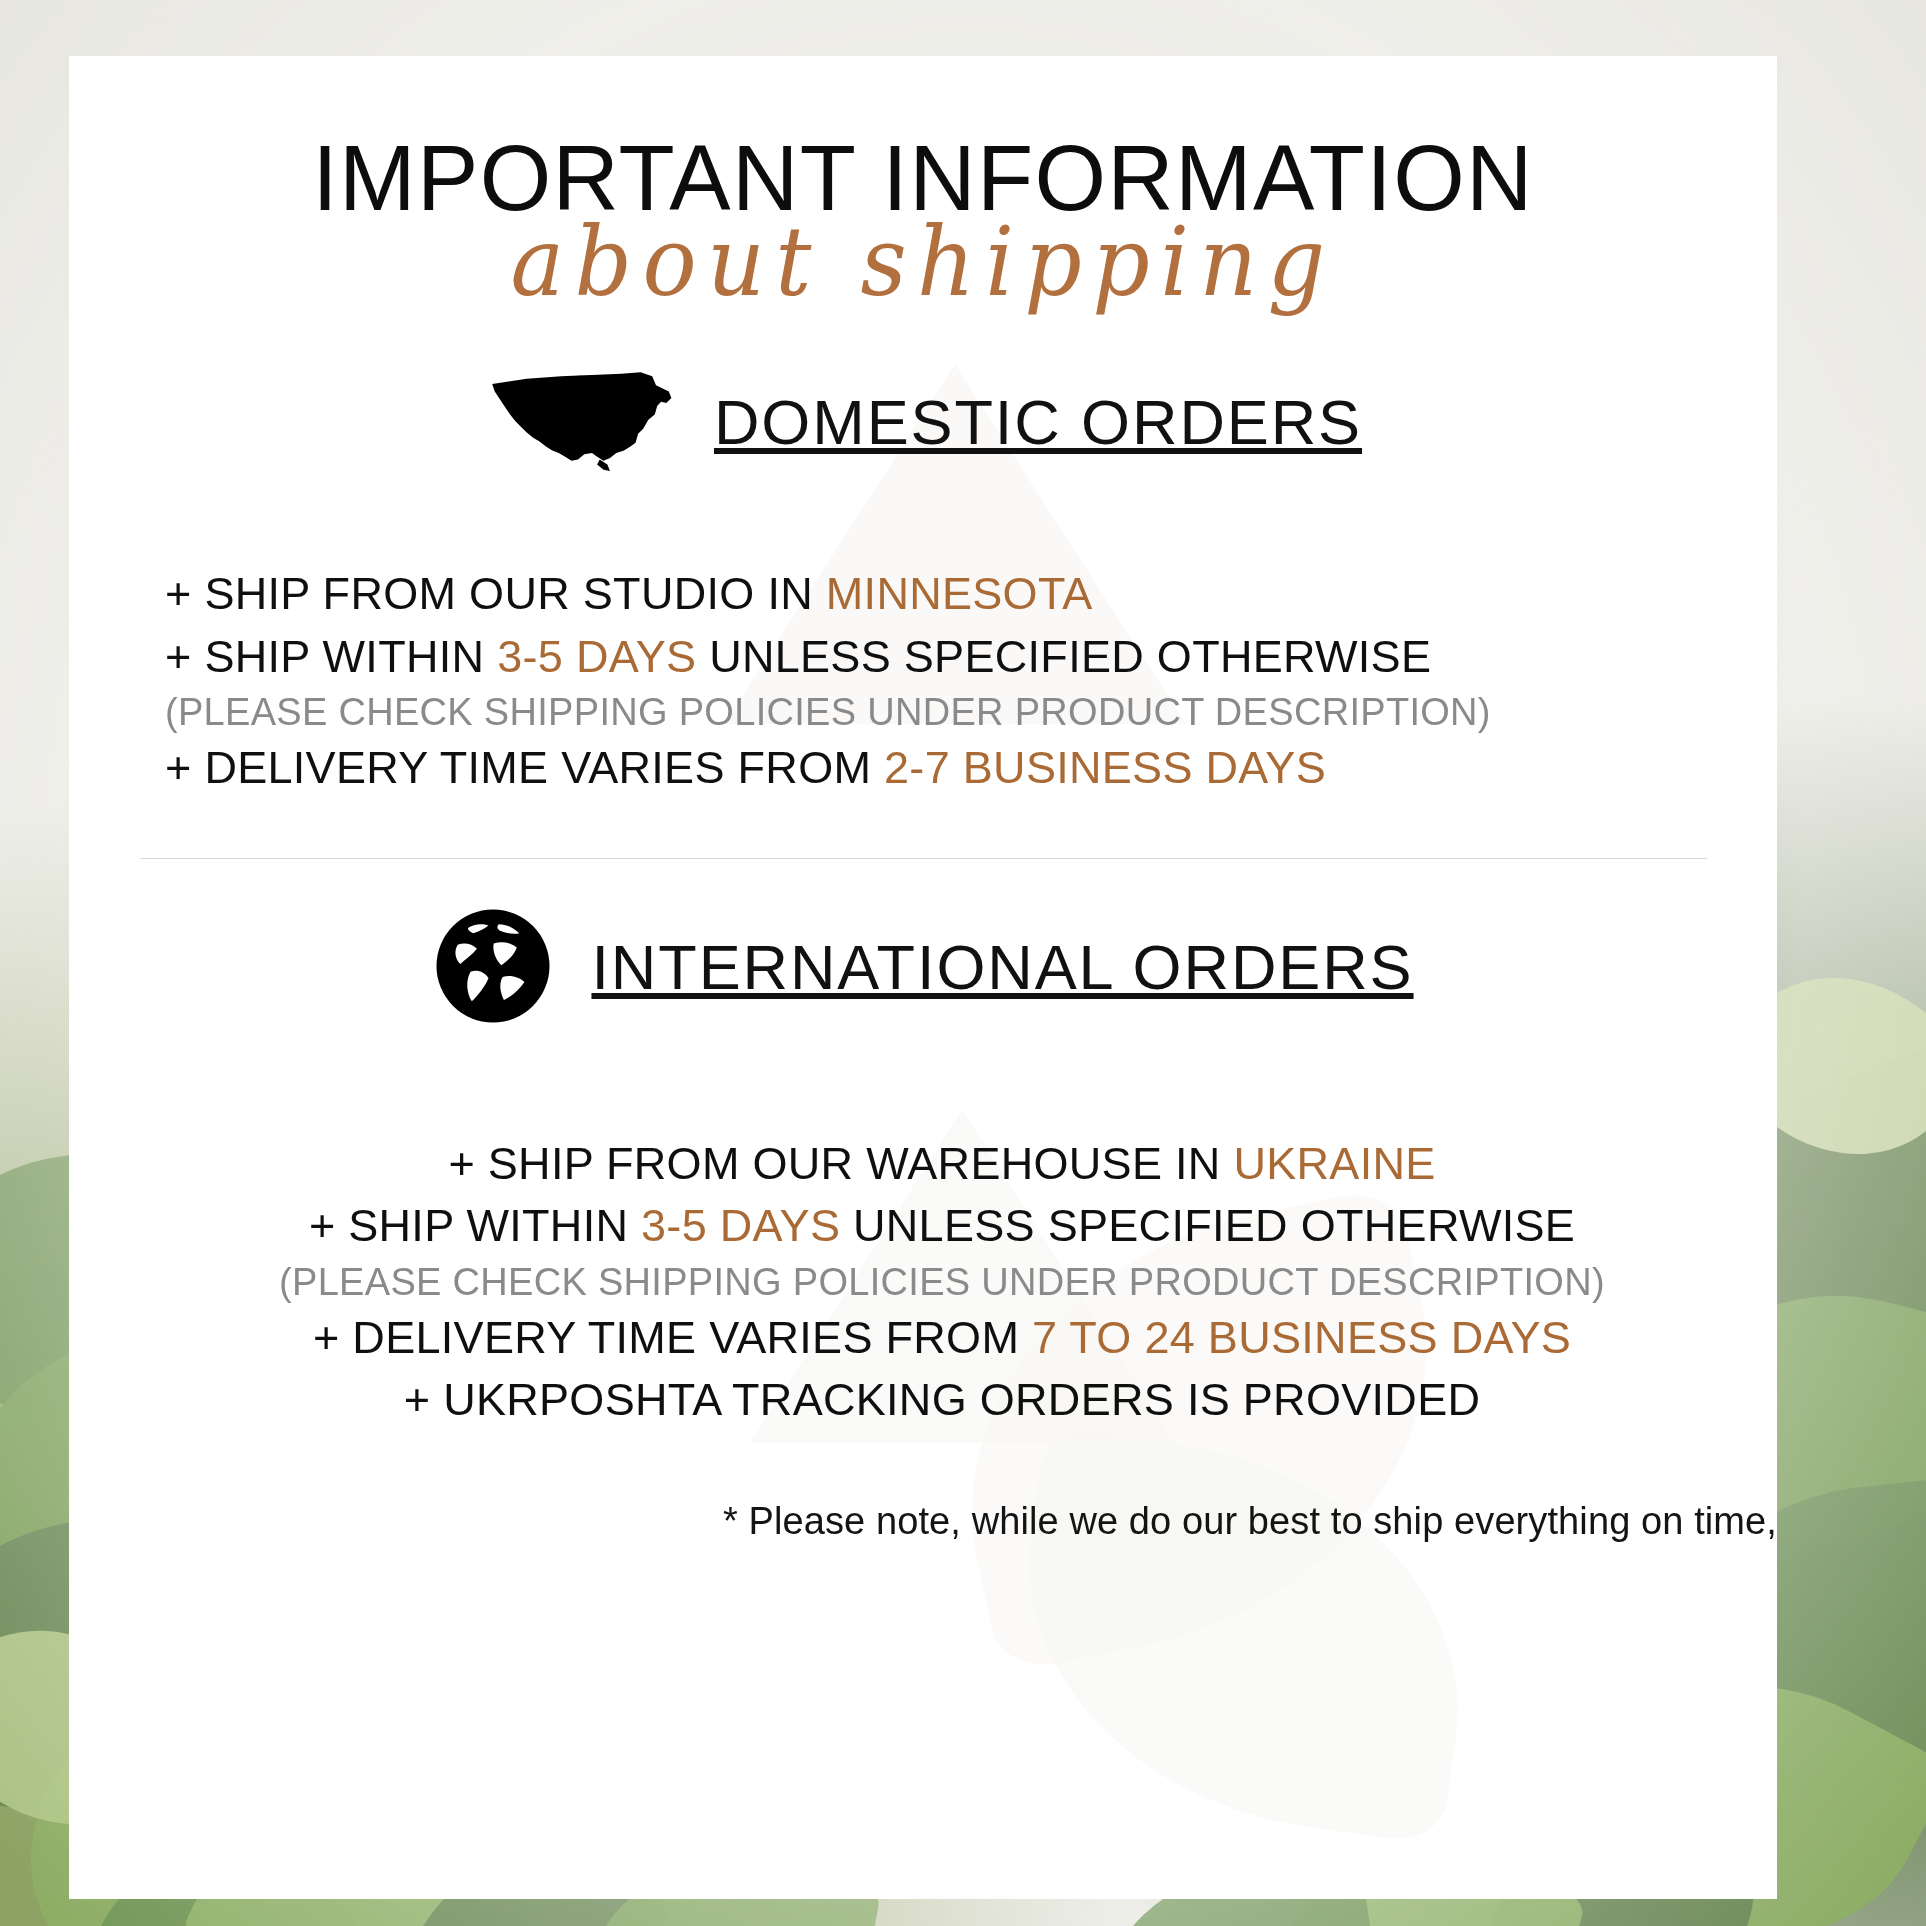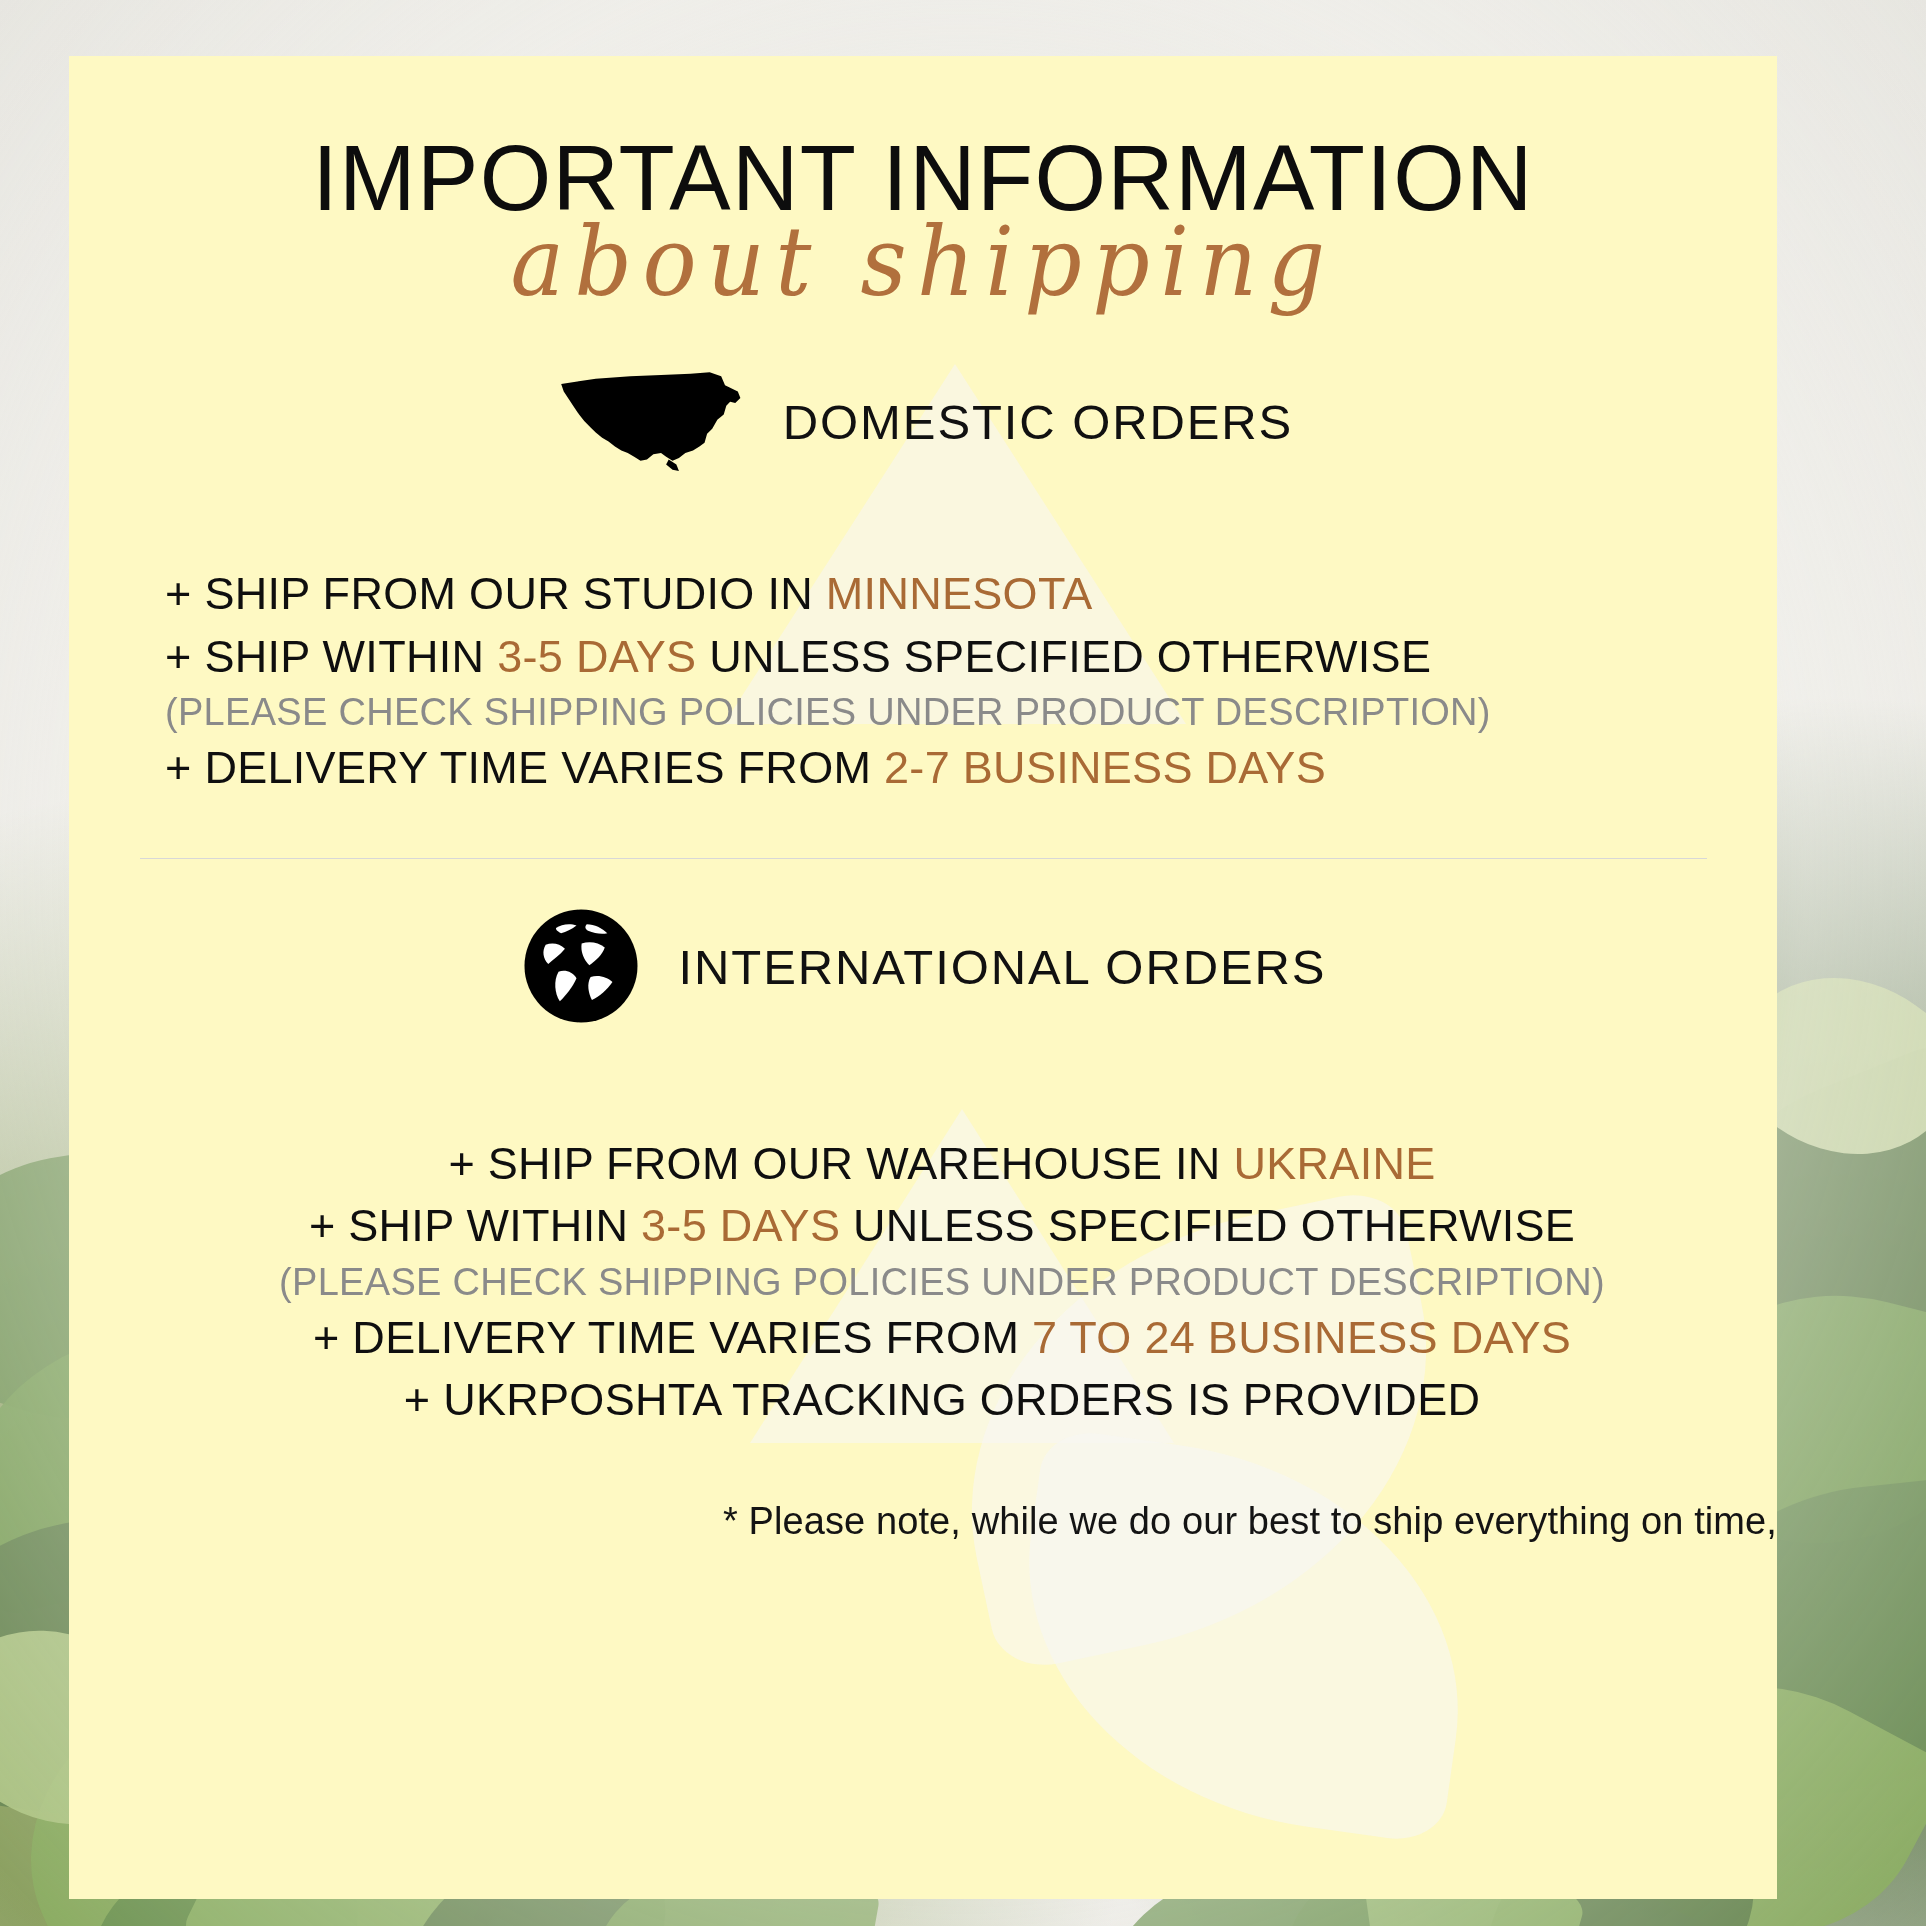--- a/index.html
+++ b/index.html
@@ -62,21 +62,21 @@
     pointer-events: none;
   }
 
   
   .card {
     position: absolute;
     left: 69px;
     top: 56px;
     width: 1708px;
     height: 1843px;
-    background: #fef9c3;
+    background: #ffffff;
     box-shadow: 0 0 0 rgba(0,0,0,0);
   }
 
   
   .ghost {
     position: absolute;
     pointer-events: none;
     opacity: .6;
   }
   .ghost-tri {
@@ -152,24 +152,25 @@
     align-items: center;
     justify-content: center;
     gap: 37px;
     margin-top: 46px;
   }
   .section-head .icon {
     flex: 0 0 auto;
     display: block;
   }
   .section-title {
-    font-size: 49px;
+    font-size: 63px;
     letter-spacing: 1.9px;
     color: #111111;
     font-weight: 400;
+    text-decoration: underline;
   }
 
   
   .bullets {
     margin-top: 76px;
     padding-left: 96px;
     padding-right: 58px;
   }
   .bullet {
     font-size: 45px;

